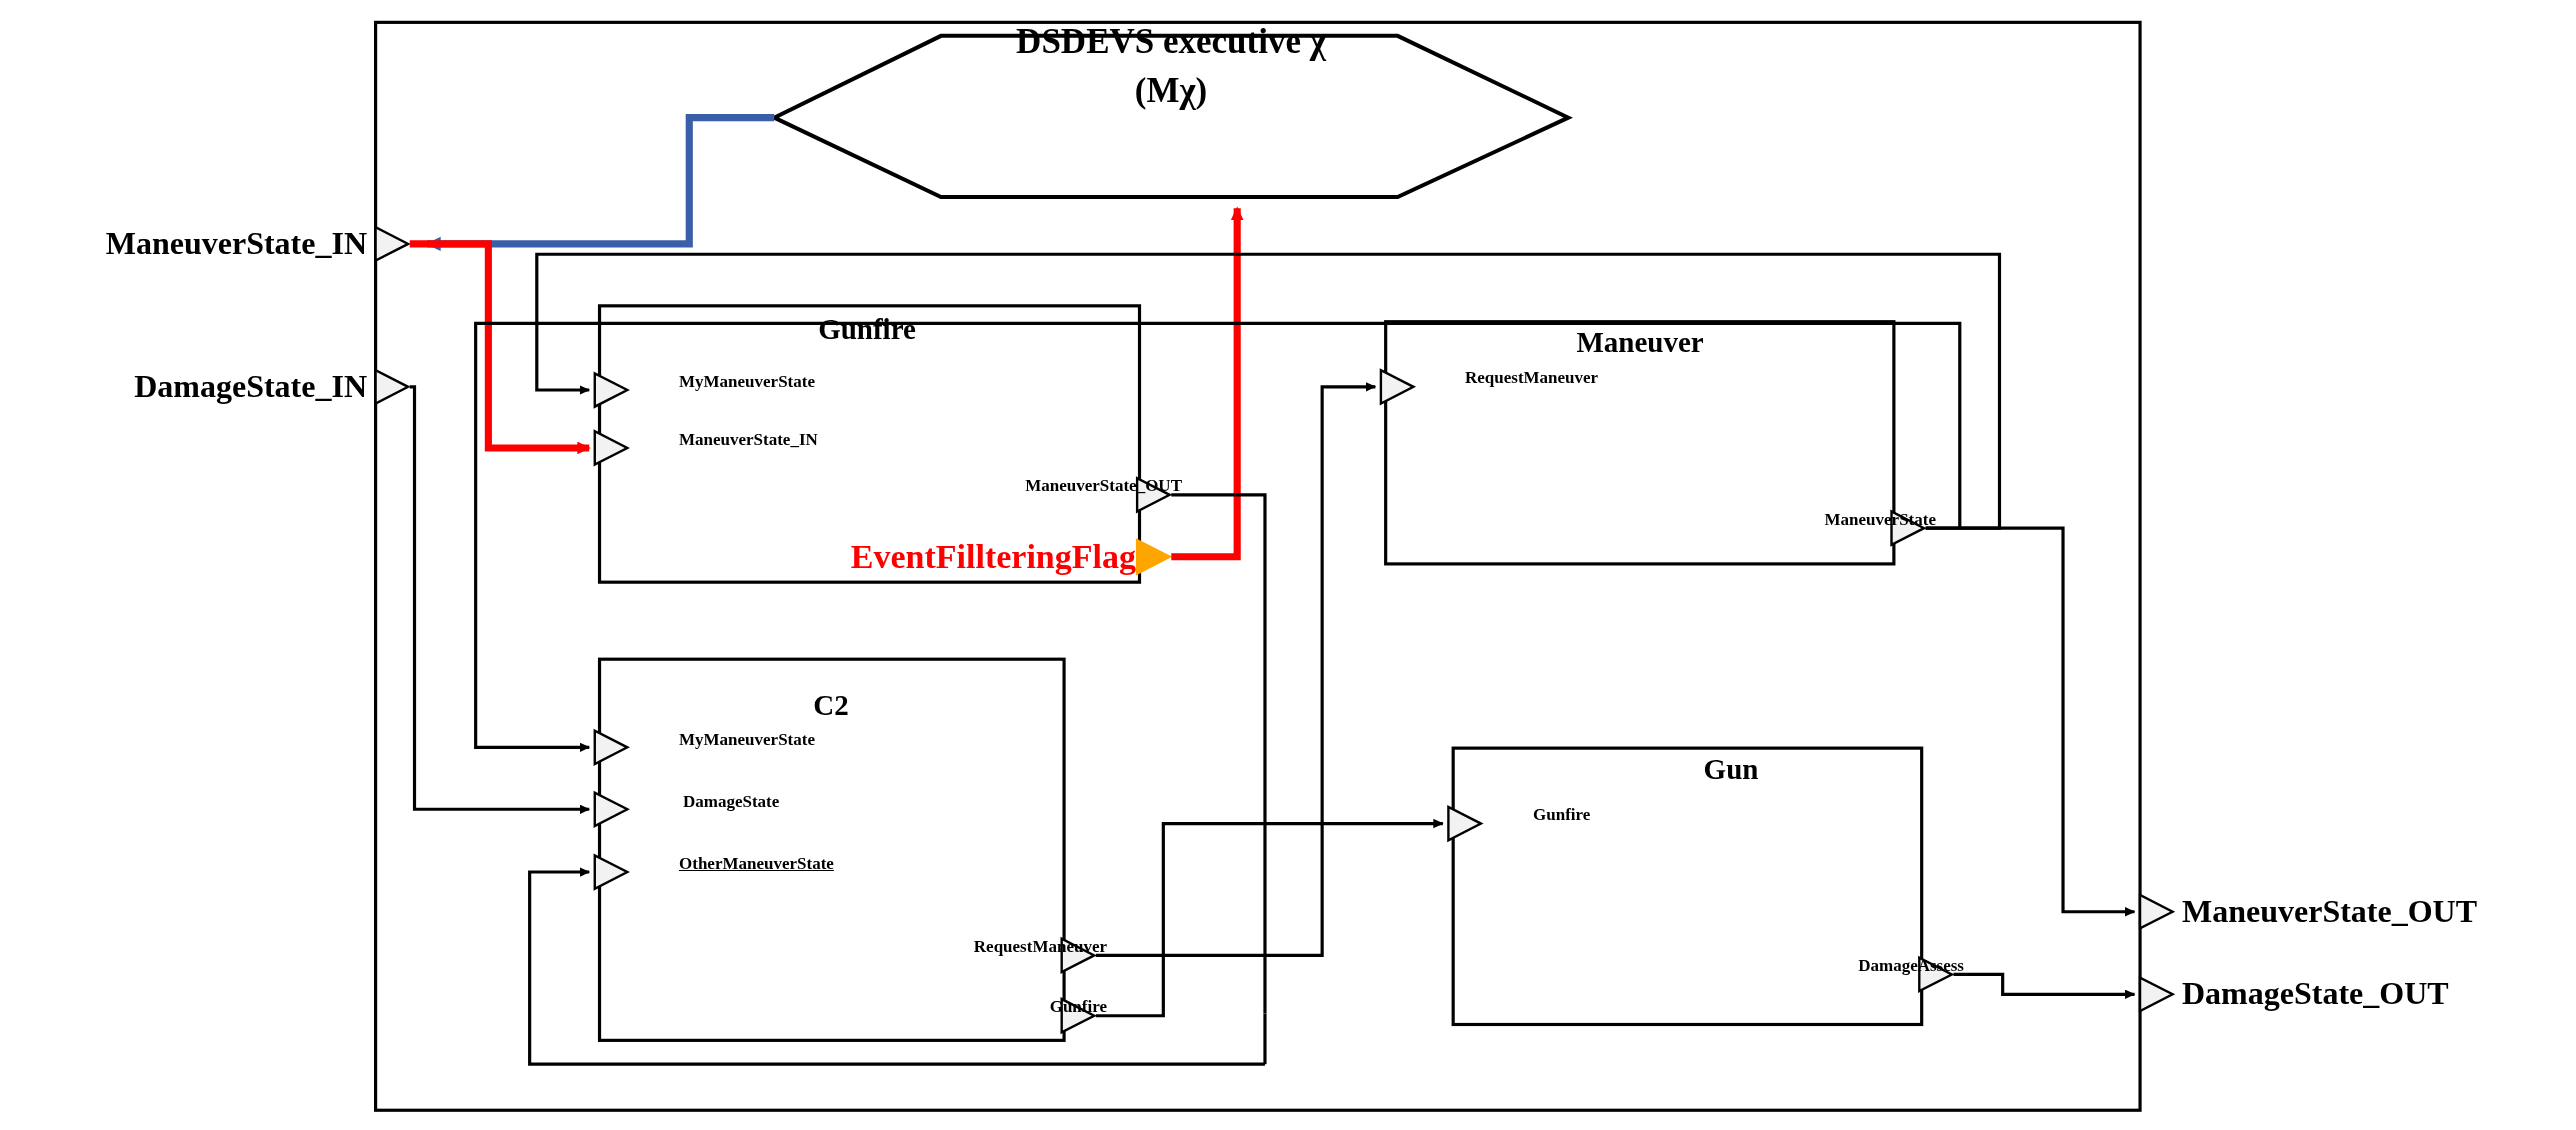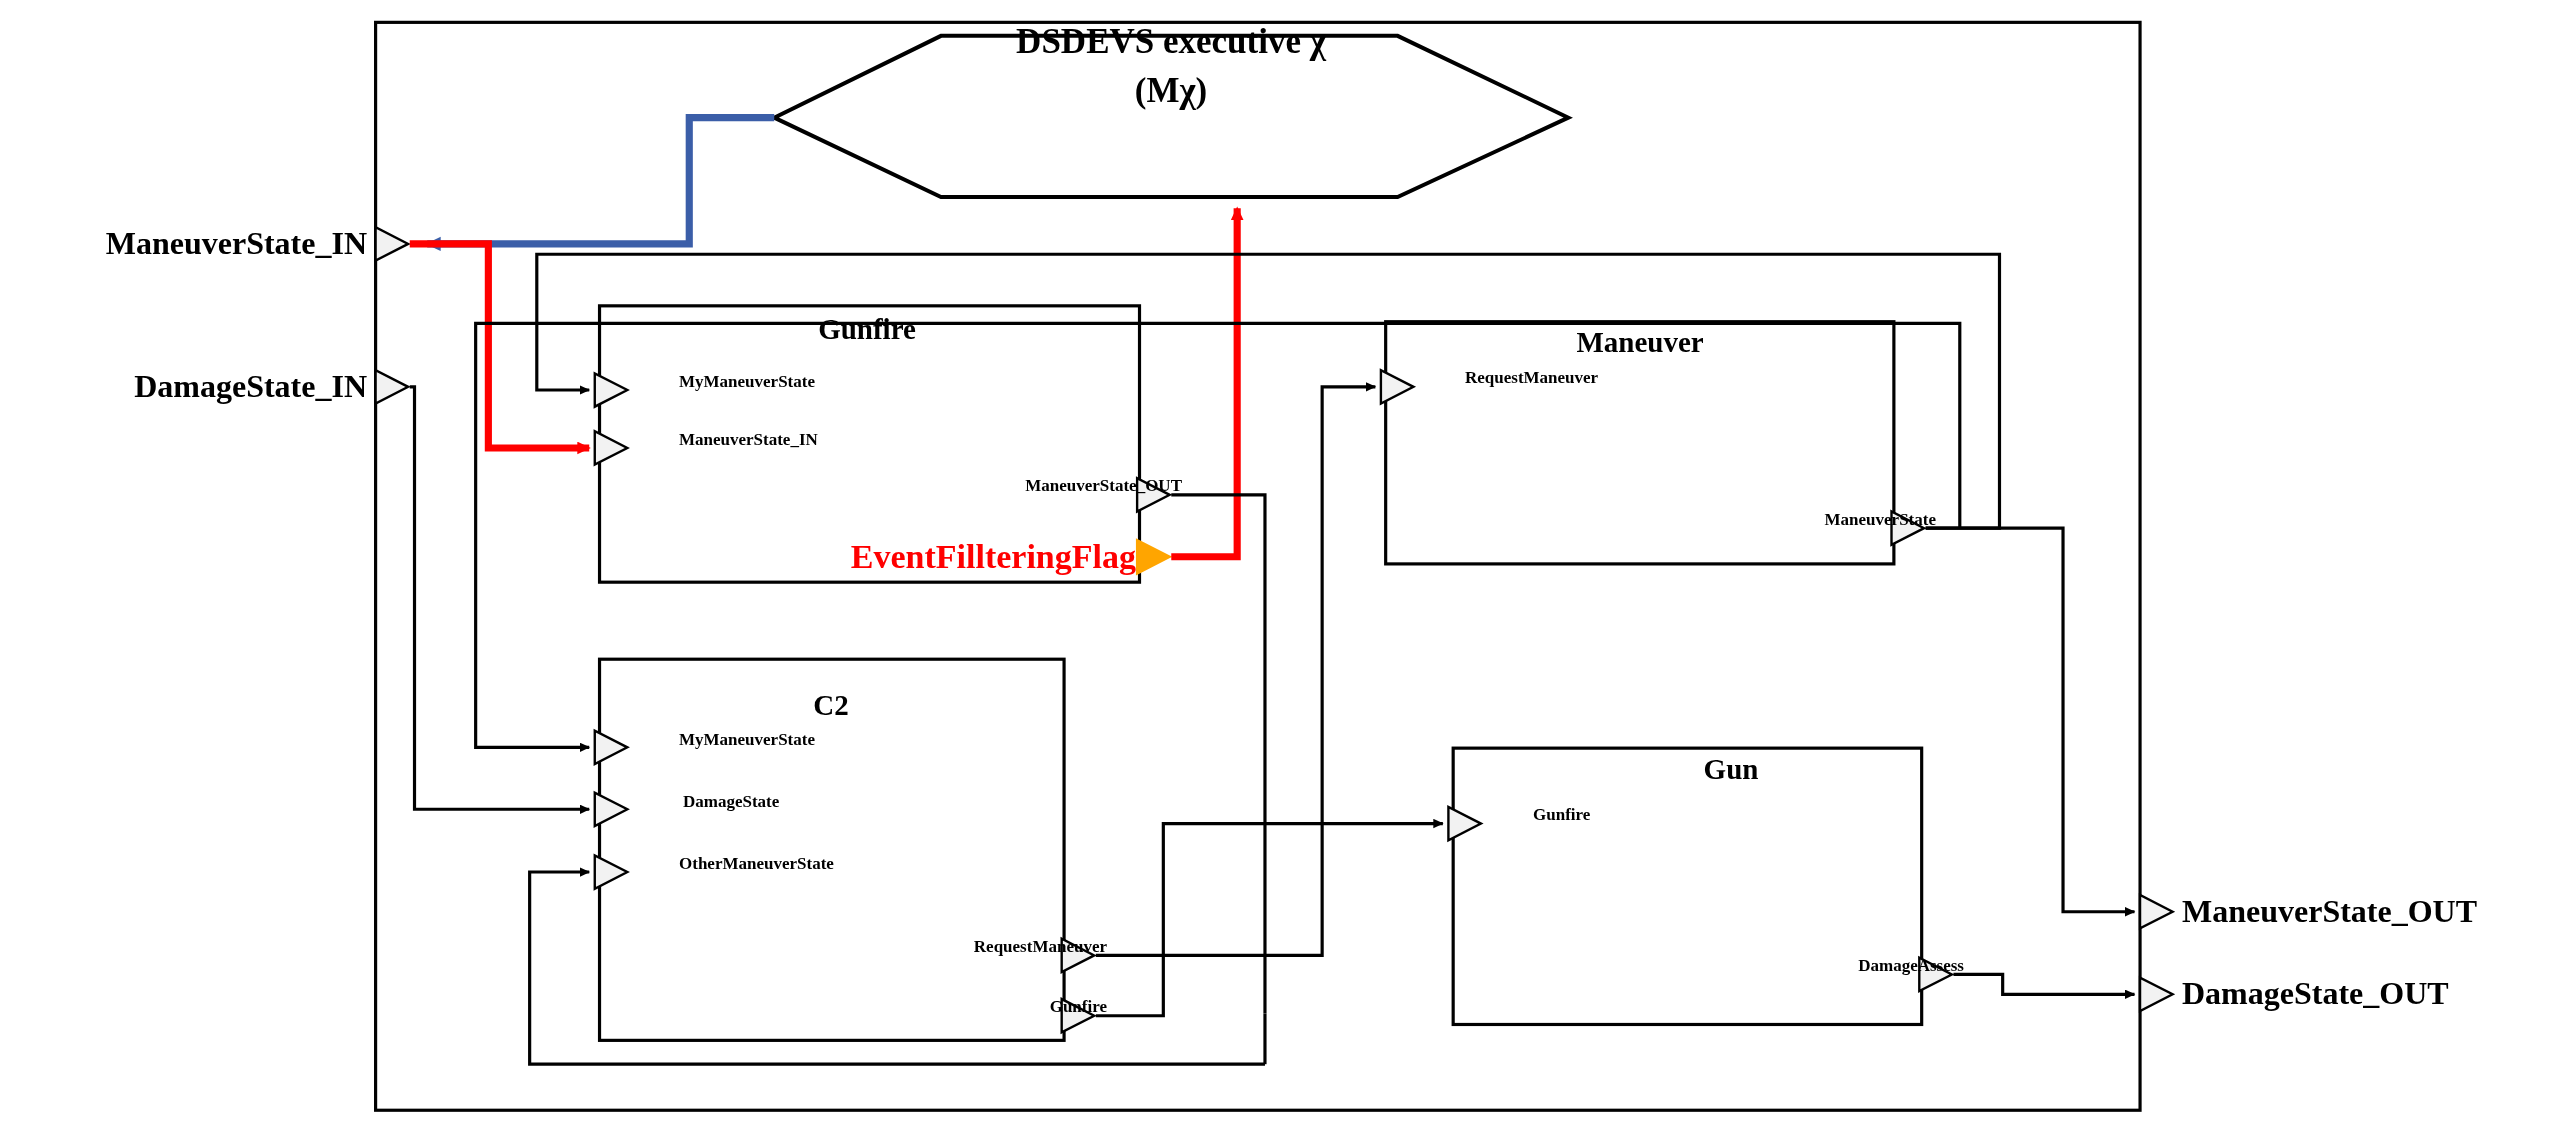--- a/index.html
+++ b/index.html
@@ -109,21 +109,21 @@
 <div class="lbl port r" style="left:1134px;top:476px;">ManeuverState_OUT</div>
 <div class="lbl redport r" style="left:1136px;top:538px;">EventFillteringFlag</div>
 
 <div class="lbl blocktitle c" style="left:1640px;top:326px;">Maneuver</div>
 <div class="lbl port" style="left:1417px;top:368px;">RequestManeuver</div>
 <div class="lbl port r" style="left:1888px;top:510px;">ManeuverState</div>
 
 <div class="lbl blocktitle c" style="left:831px;top:665px;margin-top:24px;">C2</div>
 <div class="lbl port" style="left:631px;top:730px;">MyManeuverState</div>
 <div class="lbl port" style="left:635px;top:792px;">DamageState</div>
-<div class="lbl port" style="left:631px;top:854px;">OtherManeuverState</div>
+<div class="lbl port" style="left:631px;top:854px;text-decoration:underline;">OtherManeuverState</div>
 <div class="lbl port r" style="left:1059px;top:937px;">RequestManeuver</div>
 <div class="lbl port r" style="left:1059px;top:997px;">Gunfire</div>
 
 <div class="lbl blocktitle c" style="left:1687px;top:753px;margin-left:44px;">Gun</div>
 <div class="lbl port" style="left:1485px;top:805px;">Gunfire</div>
 <div class="lbl port r" style="left:1916px;top:956px;">DamageAssess</div>
 
 </div>
 
 

